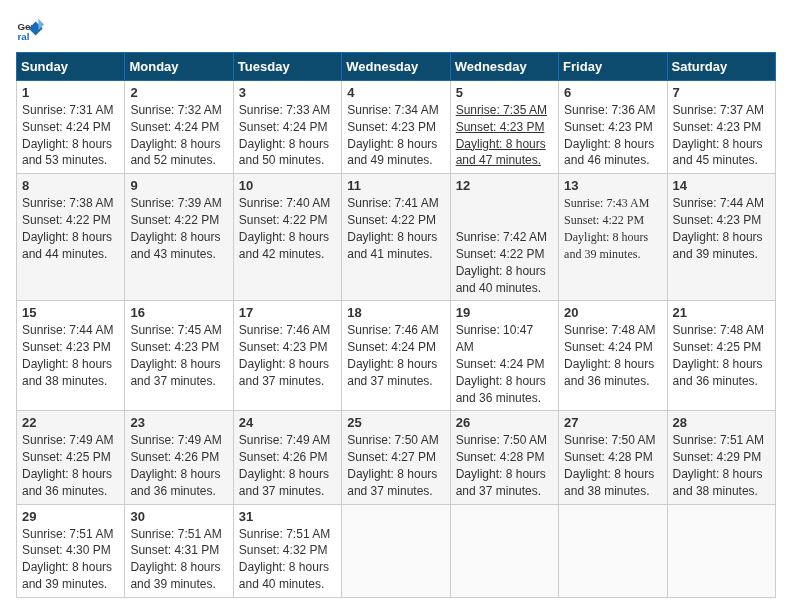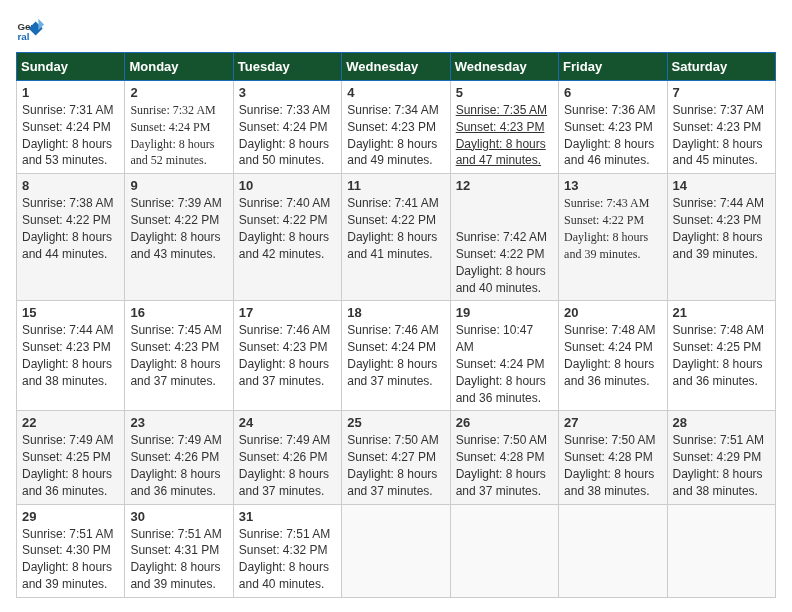--- a/index.html
+++ b/index.html
@@ -36,21 +36,21 @@
     .calendar-subtitle {
       font-size: 14px;
       color: #333;
     }
     table {
       width: 100%;
       border-collapse: collapse;
       table-layout: fixed;
     }
     thead tr th {
-      background: #14532d;
+      background: #0c4a6e;
       color: #fff;
       padding: 6px 4px;
       font-size: 13px;
       font-weight: bold;
       text-align: left;
       border: 1px solid #1a6bb5;
     }
     tbody tr td {
       border: 1px solid #ccc;
       vertical-align: top;
@@ -115,21 +115,21 @@
   <tr>
         <td class="">
           <span class="day-num">1</span>
           <div class="day-info" style="white-space: pre-line;">Sunrise: 7:31 AM
 Sunset: 4:24 PM
 Daylight: 8 hours
 and 53 minutes.</div>
         </td>
         <td>
           <span class="day-num">2</span>
-          <div class="day-info" style="white-space: pre-line; font-family: Liberation Serif, serif;">Sunrise: 7:32 AM
+          <div class="day-info" style="white-space: pre-line;">Sunrise: 7:32 AM
 Sunset: 4:24 PM
 Daylight: 8 hours
 and 52 minutes.</div>
         </td>
         <td>
           <span class="day-num">3</span>
           <div class="day-info" style="white-space: pre-line;">Sunrise: 7:33 AM
 Sunset: 4:24 PM
 Daylight: 8 hours
 and 50 minutes.</div>

